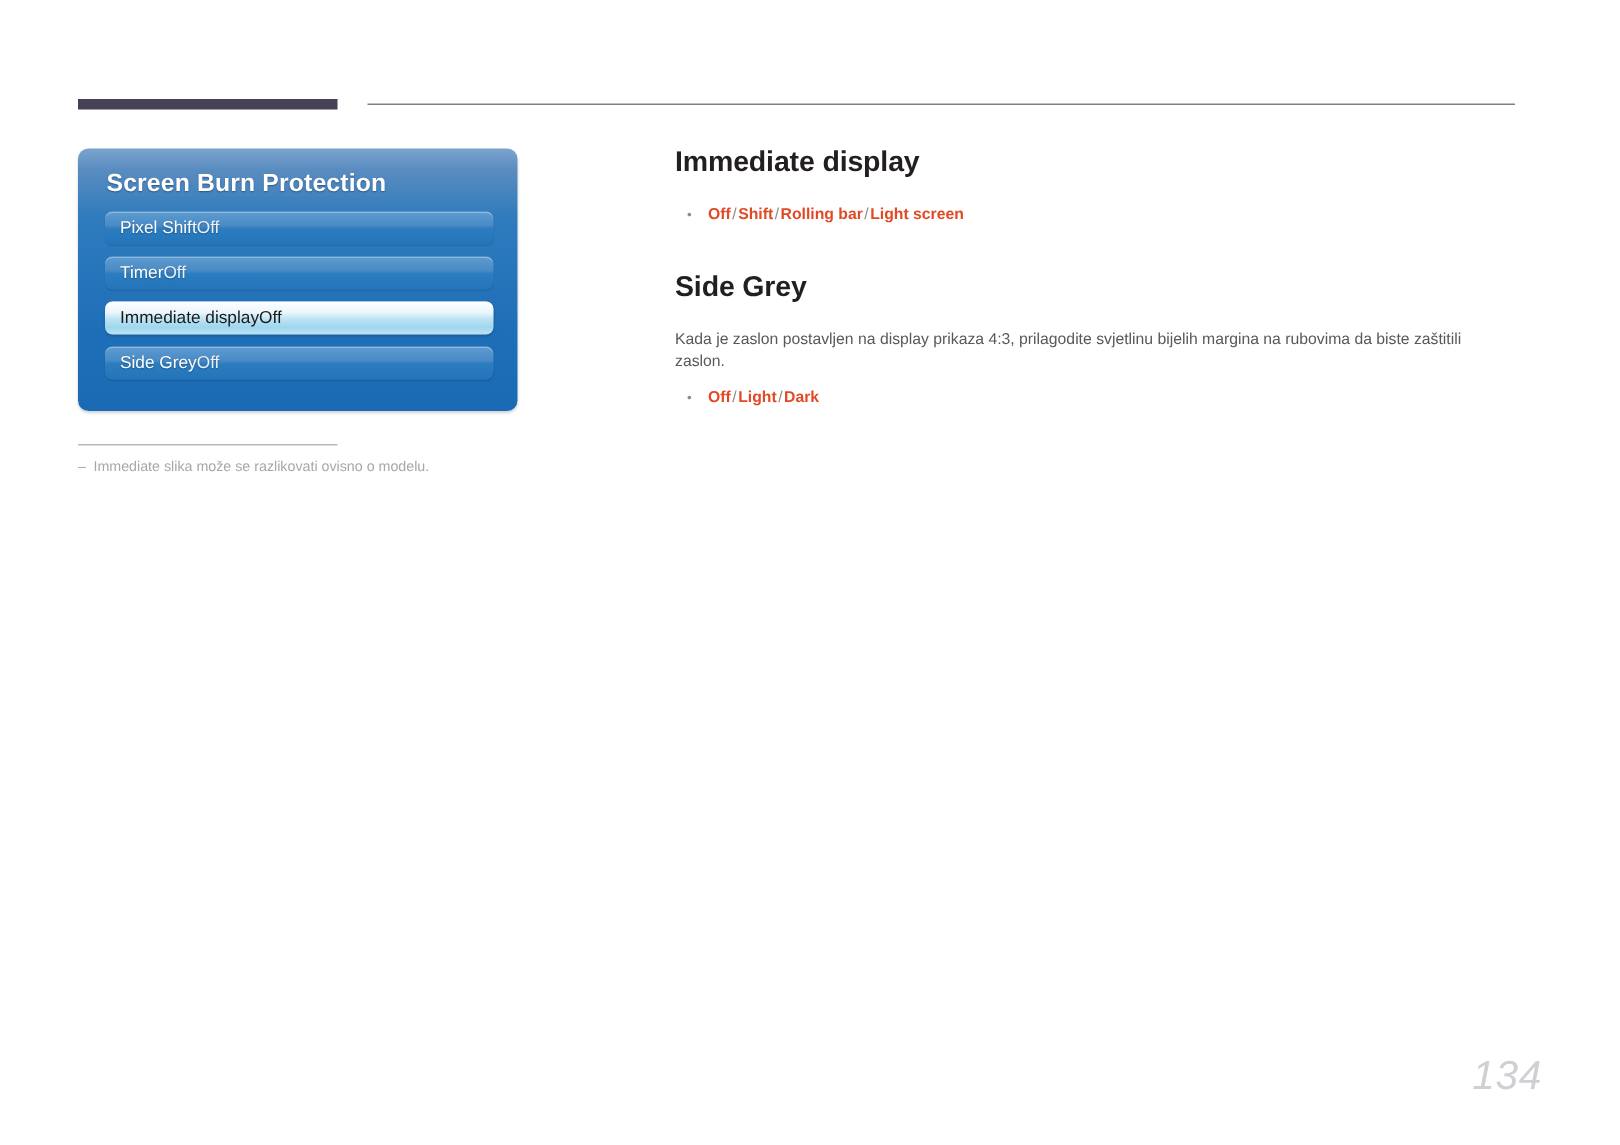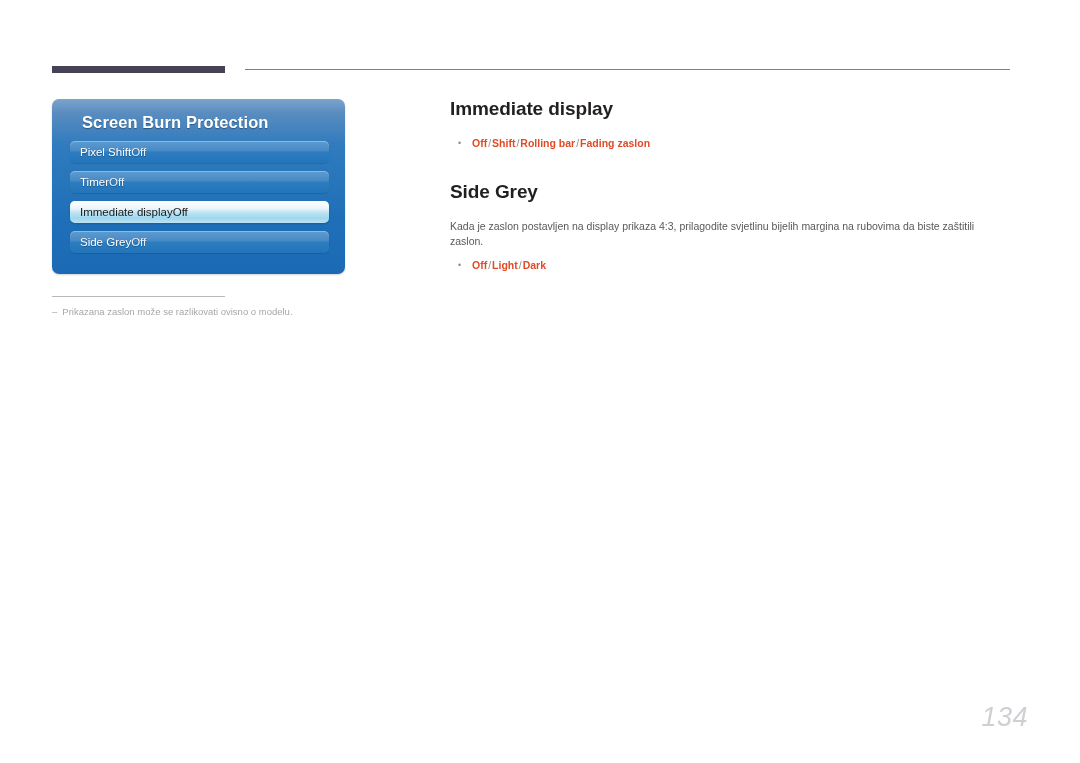--- a/index.html
+++ b/index.html
@@ -63,21 +63,21 @@
     overflow: hidden;
     box-shadow: 0 1px 2px rgba(0,0,0,0.18);
   }
 
   .osd-title {
     color: #ffffff;
     font-size: 16.5px;
     font-weight: bold;
     letter-spacing: 0.1px;
     padding: 14px 0 0 18px;
-    margin: 0 0 9px 12px;
+    margin: 0 0 9px 1px;
     text-shadow: 0 1px 1px rgba(0,0,0,0.35);
   }
 
   .osd-rows {
     padding: 0 16px 21px 18px;
   }
 
   .osd-row {
     position: relative;
     height: 22px;
@@ -241,32 +241,32 @@
       </div>
 
     </div>
   </div>
 </div>
 
 <div class="footnote-block">
   <div class="footnote-rule"></div>
   <div class="footnote">
     <span class="dash">–</span>
-    <span>Prikazana zaslon može se razlikovati ovisno o modelu.</span>
+    <span>Immediate slika može se razlikovati ovisno o modelu.</span>
   </div>
 </div>
 
 <div class="content">
 
   <div class="section">
     <h2 class="sec-heading">Immediate display</h2>
     <div class="bullet-line">
       <span class="bullet-dot">•</span>
       <span class="bullet-opts">
-        <span>Off</span><span class="sep">/</span><span>Shift</span><span class="sep">/</span><span>Rolling bar</span><span class="sep">/</span><span>Fading zaslon</span>
+        <span>Off</span><span class="sep">/</span><span>Shift</span><span class="sep">/</span><span>Rolling bar</span><span class="sep">/</span><span>Light screen</span>
       </span>
     </div>
   </div>
 
   <div class="section-gap"></div>
 
   <div class="section">
     <h2 class="sec-heading">Side Grey</h2>
     <p class="sec-desc">Kada je zaslon postavljen na display prikaza 4:3, prilagodite svjetlinu bijelih margina na rubovima da biste zaštitili zaslon.</p>
     <div class="bullet-line">

